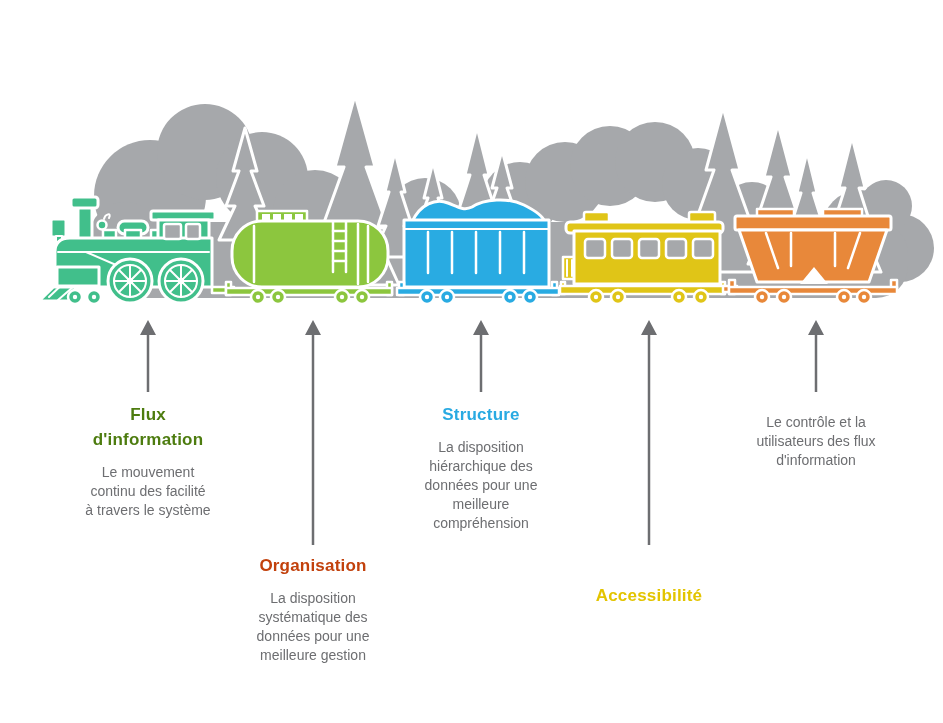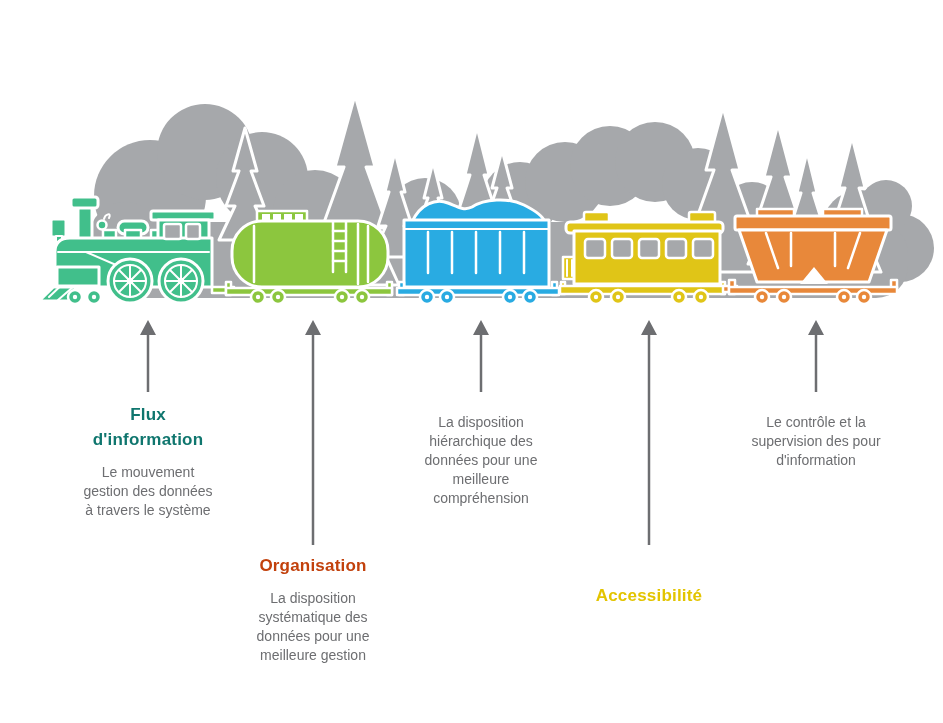--- a/index.html
+++ b/index.html
@@ -247,46 +247,47 @@
         <polygon stroke="none" points="641,335 649,320 657,335" style="fill: rgb(109, 110, 113);"></polygon>
       </g>
       <g>
         <line class="stem" x1="816" y1="333" x2="816" y2="392"></line>
         <polygon stroke="none" points="808,335 816,320 824,335" style="fill: rgb(109, 110, 113);"></polygon>
       </g>
     </g>
   </svg>
 
   <div class="col top" style="left:148px">
-    <div class="title" style="color: #0f766e;">Flux
+    <div class="title" style="color: #4d7c0f;">Flux
 d'information</div>
     <div class="desc" style="color: rgb(109, 110, 113);">Le mouvement
-gestion des données
+continu des facilité
 à travers le système</div>
   </div>
 
   <div class="col bottom" style="left:313px">
     <div class="title" style="color: #c2410c;">Organisation</div>
     <div class="desc" style="color: rgb(109, 110, 113);">La disposition
 systématique des
 données pour une
 meilleure gestion</div>
   </div>
 
   <div class="col top" style="left:481px">
+    <div class="title" style="color: rgb(41, 170, 226);">Structure</div>
     <div class="desc" style="color: rgb(109, 110, 113);">La disposition
 hiérarchique des
 données pour une
 meilleure
 compréhension</div>
   </div>
 
   <div class="col bottom" style="left:649px">
     <div class="title" style="color: rgb(227, 196, 0); margin-top: 30px;">Accessibilité</div>
   </div>
 
   <div class="col top" style="left:816px">
     <div class="desc" style="color: rgb(109, 110, 113);">Le contrôle et la
-supervision des pour
+utilisateurs des flux
 d'information</div>
   </div>
 
 </div>
 
 </body></html>

